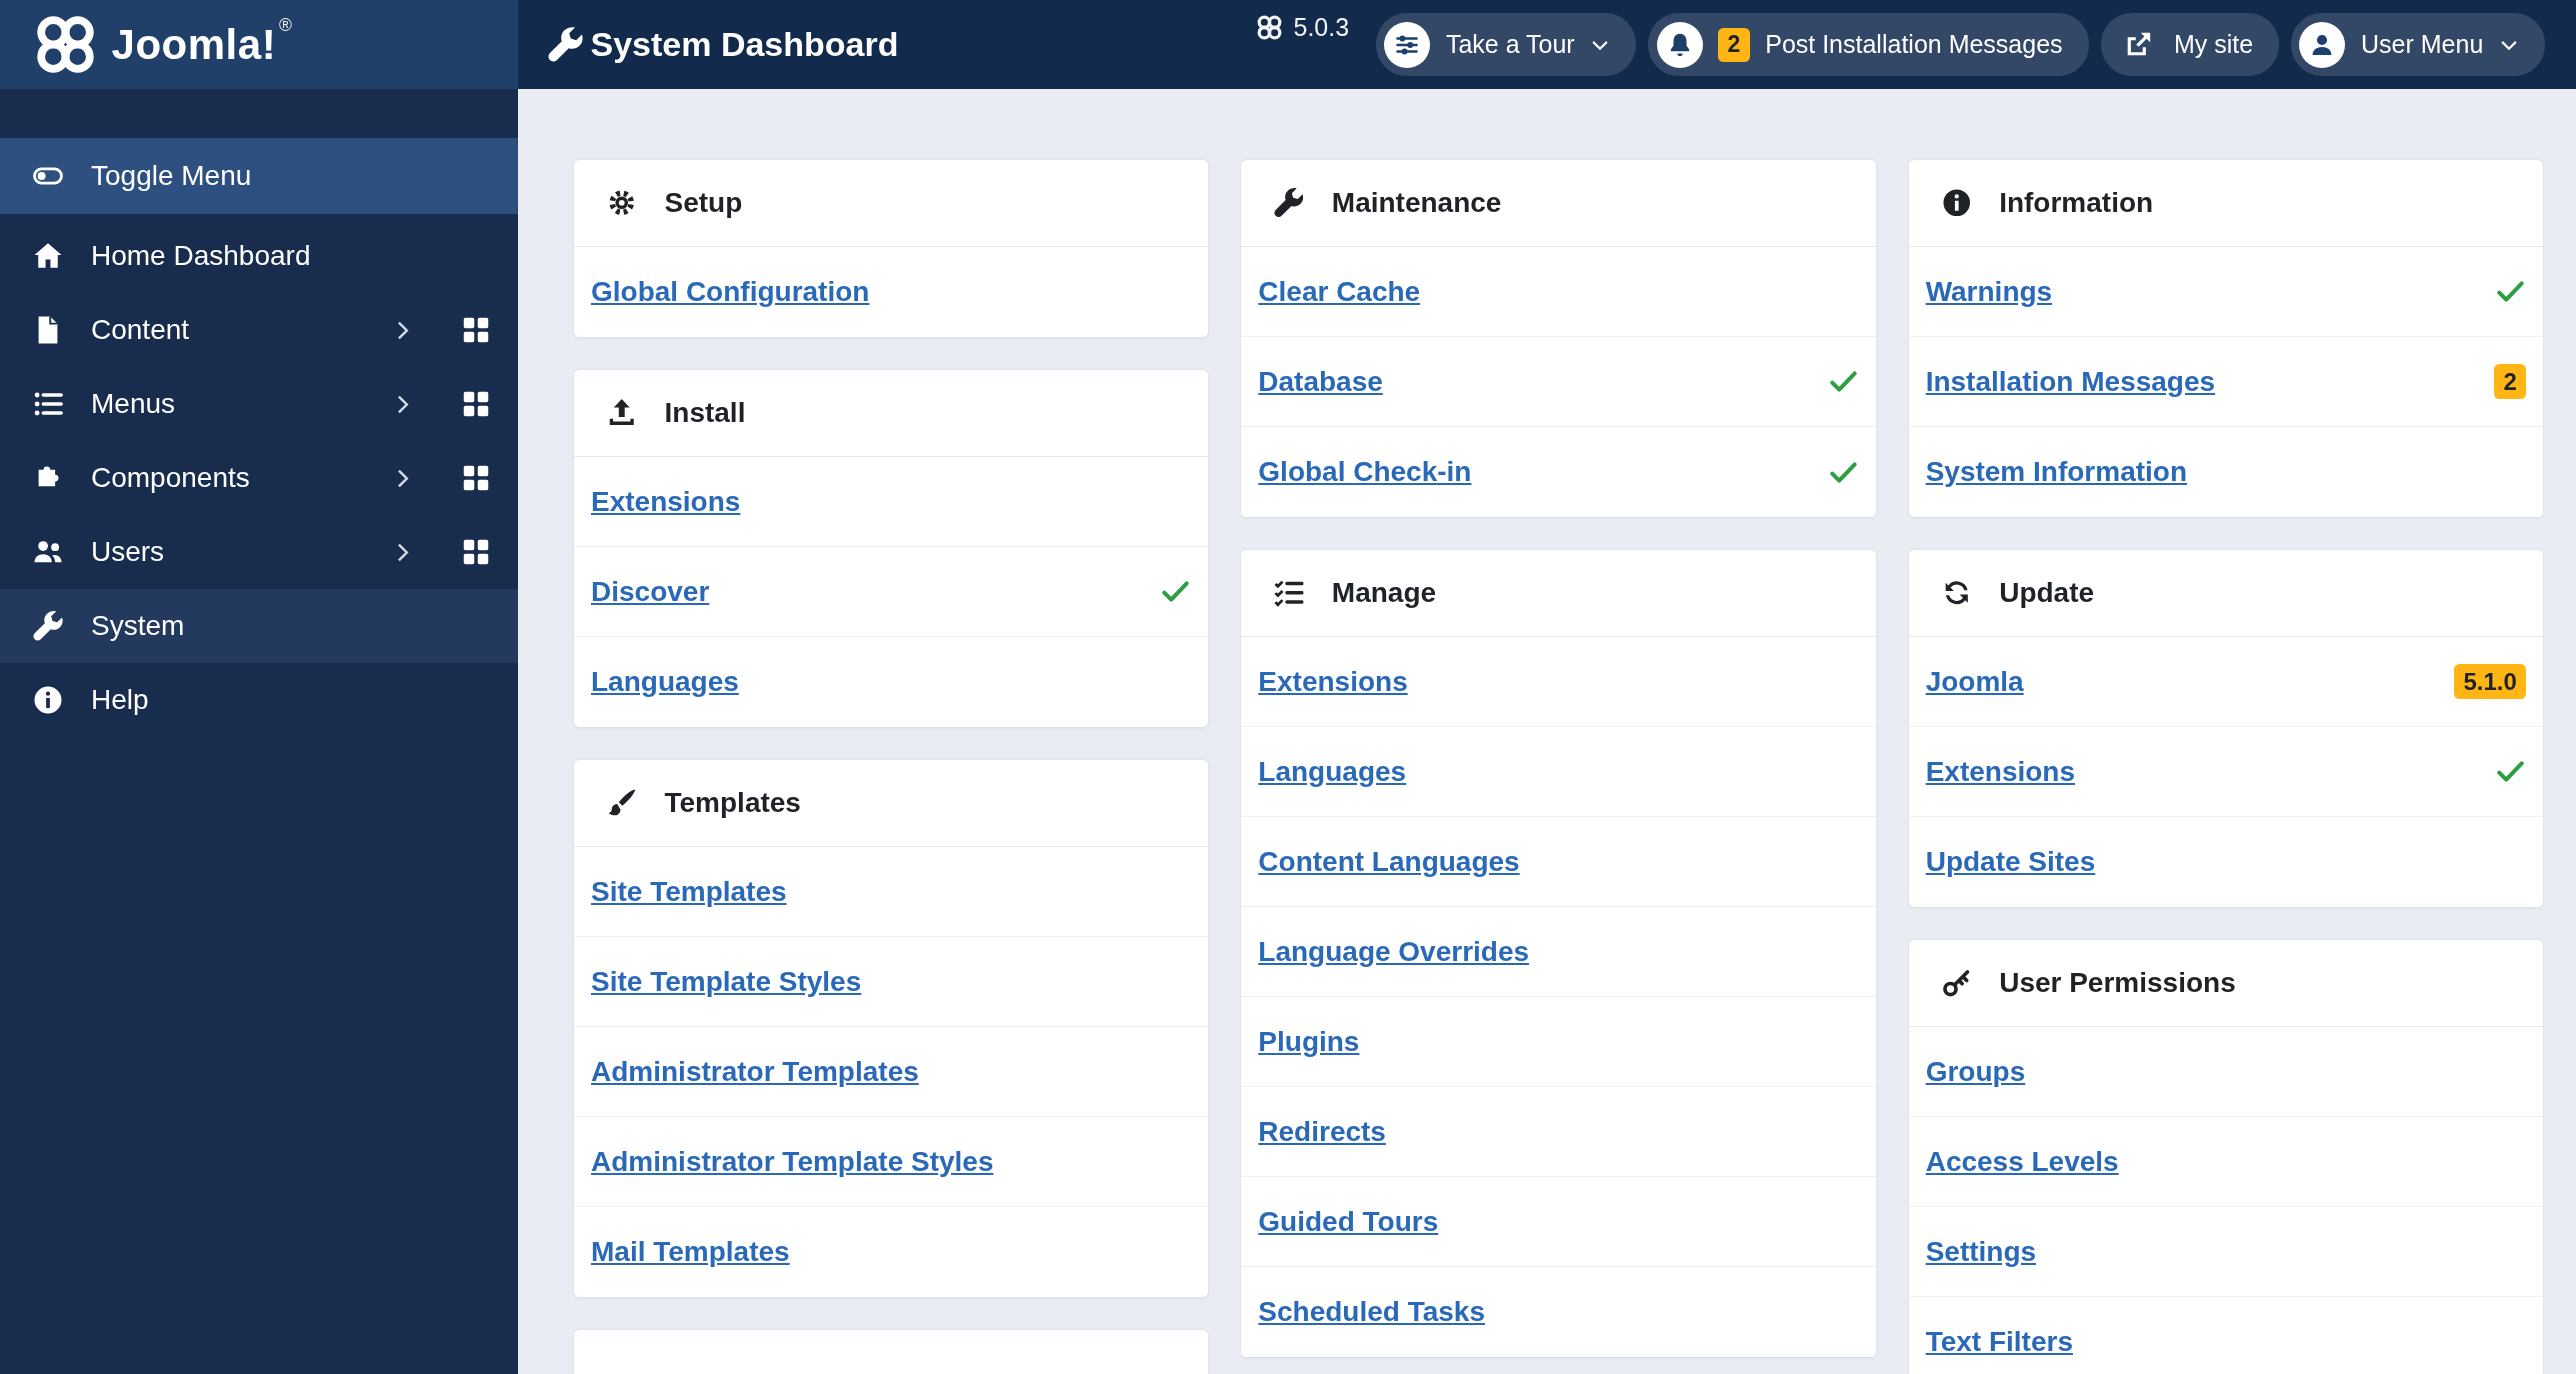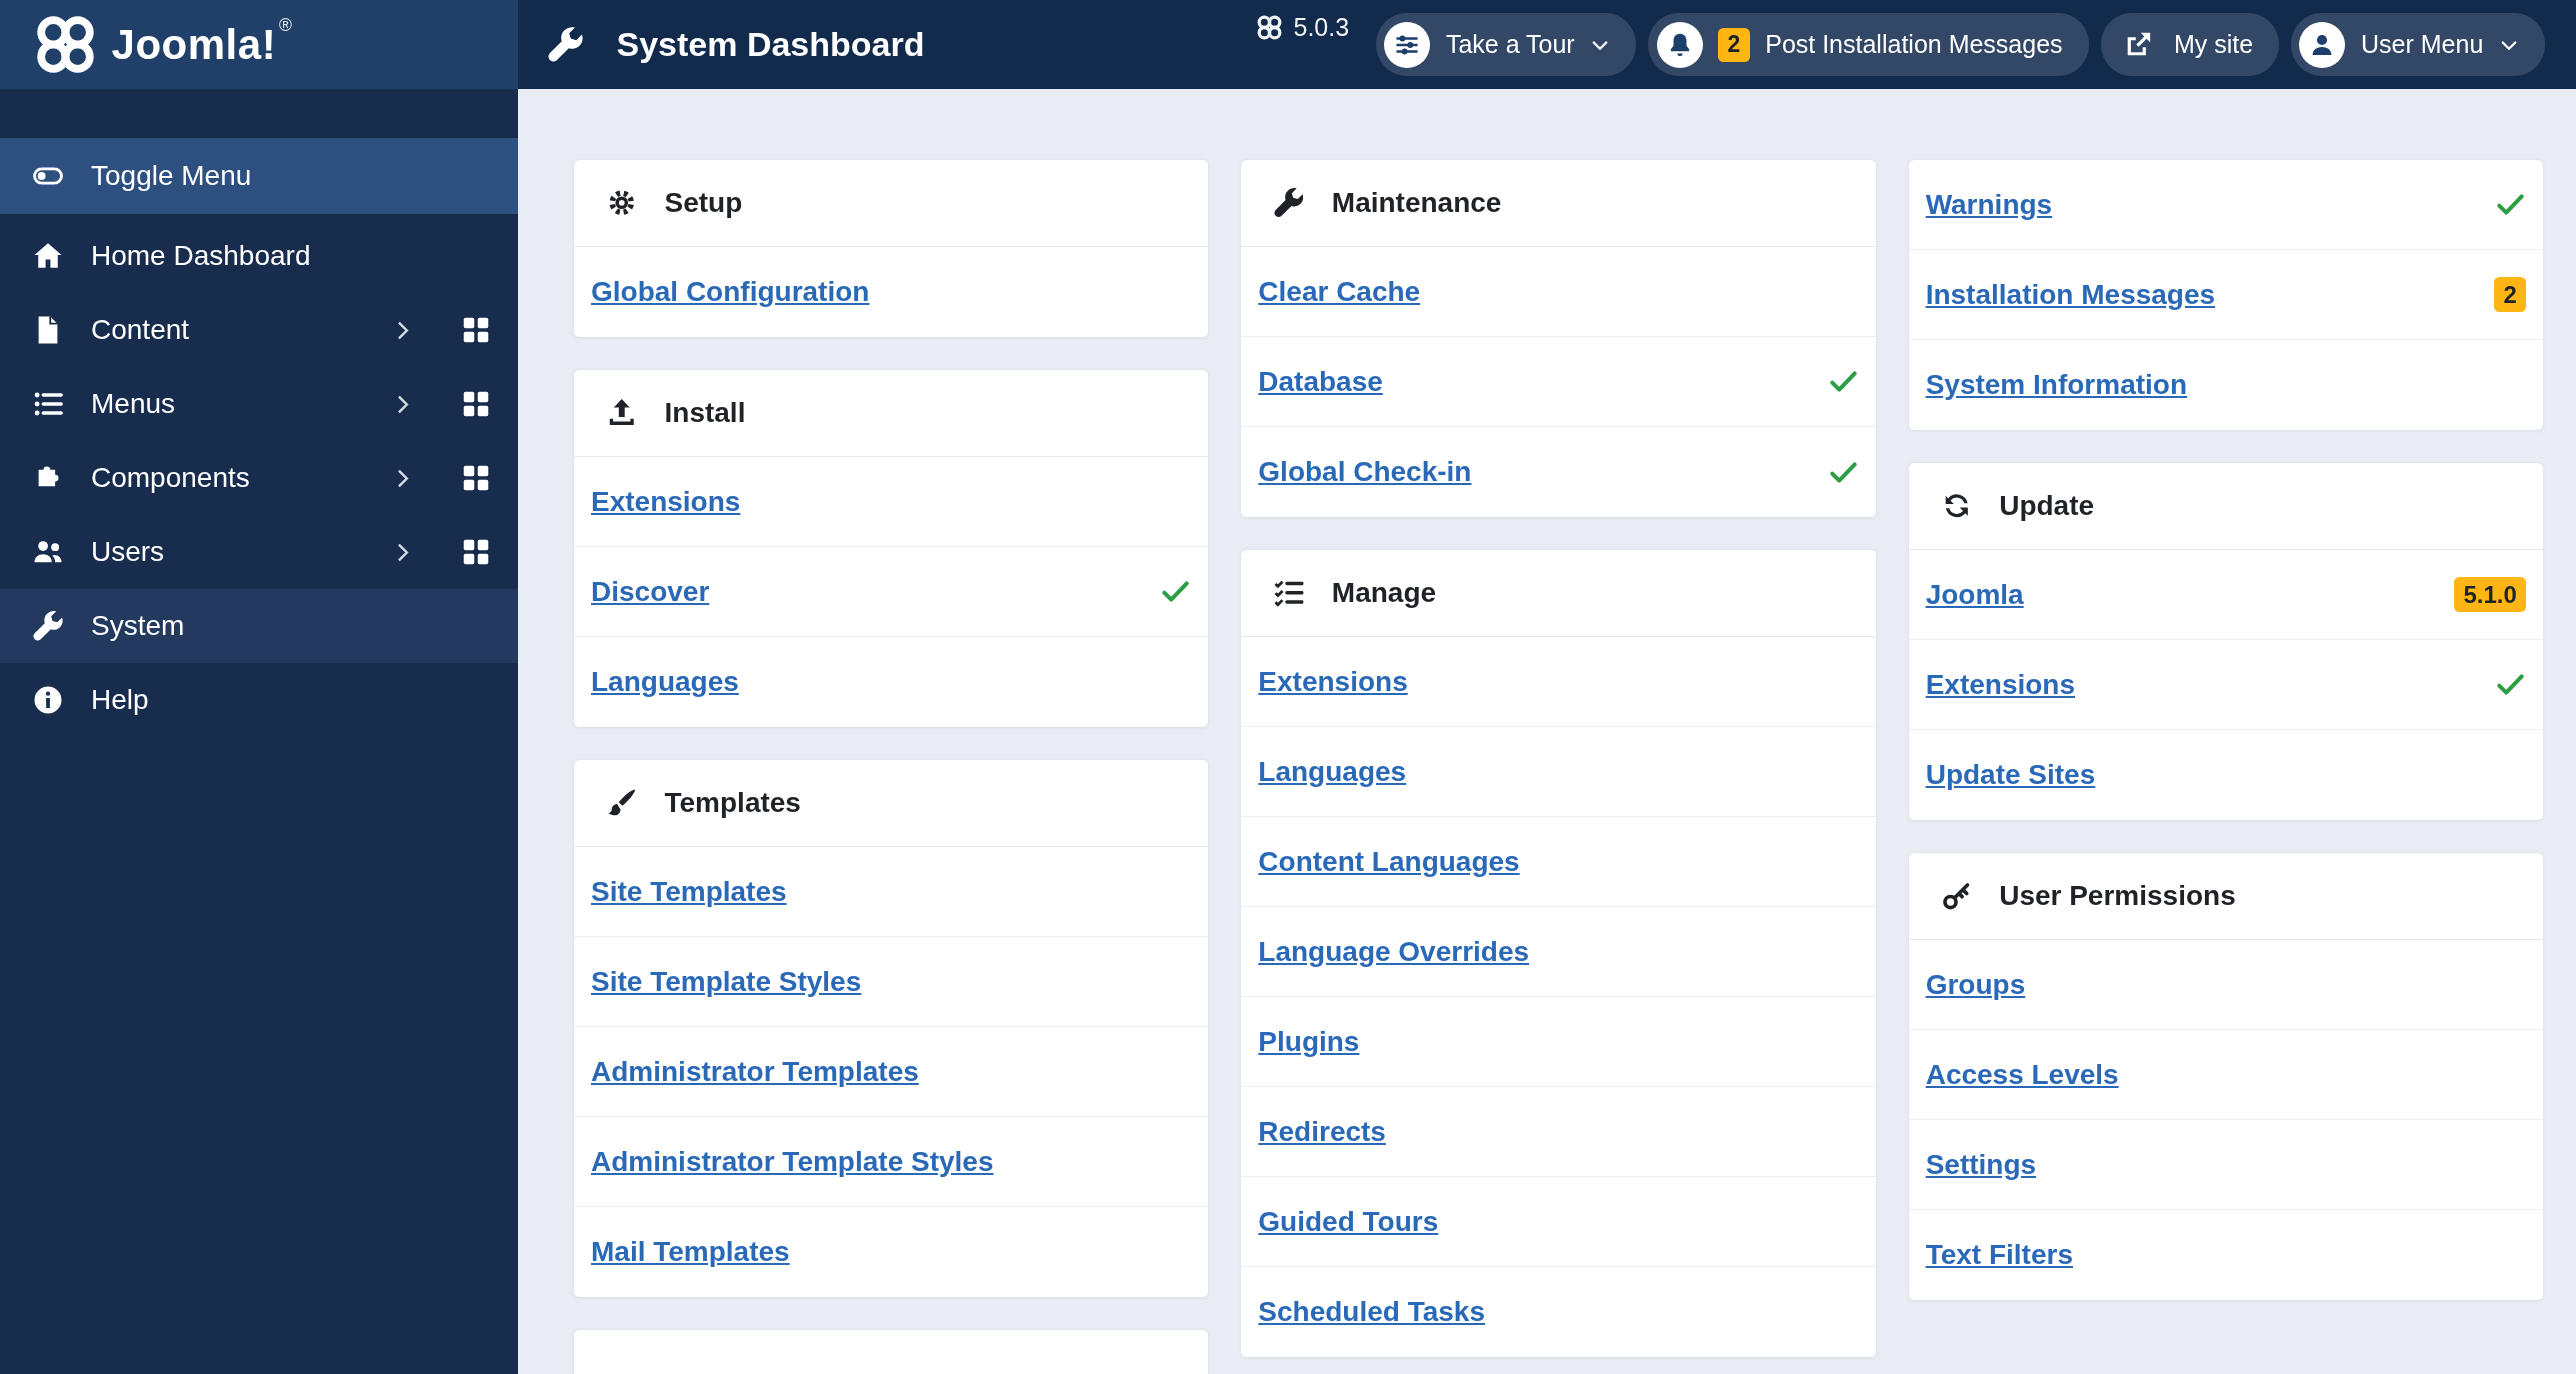--- a/index.html
+++ b/index.html
@@ -23,21 +23,21 @@
   .nav-icon { width:39px; display:flex; justify-content:center; flex:none; }
   .nav-icon svg { width:30px; height:30px; color:#fff; }
   .nav-label { flex:1; white-space:nowrap; }
   .nav-chevron svg { width:23px; height:23px; color:#e8edf3; opacity:.9; }
   .nav-grid { margin-left:24px; }
   .nav-grid svg { width:28px; height:28px; color:#fff; }
 
   
   .main { flex:1; display:flex; flex-direction:column; min-width:0; }
   .topbar { height:89px; flex:none; background:#122b4d; color:#fff; display:flex; align-items:center; padding:0 31px 0 29.5px; }
-  .topbar-title { display:flex; align-items:center; gap:34px; font-size:34px; font-weight:600; }
+  .topbar-title { display:flex; align-items:center; gap:8px; font-size:34px; font-weight:600; }
   .topbar-title svg { width:35px; height:35px; color:#fff; }
   .topbar-right { margin-left:auto; display:flex; align-items:flex-start; gap:12px; }
   .version { display:flex; align-items:center; gap:11px; font-size:25px; margin-right:14.8px; opacity:.95; }
   .version svg { width:25px; height:25px; color:#fff; }
   .pill { height:63px; border-radius:31px; background:rgba(255,255,255,.14); display:flex; align-items:center; gap:15.7px; padding:0 26px 0 8.3px; font-size:25px; cursor:pointer; white-space:nowrap; }
   .pill-circle { width:46px; height:46px; border-radius:50%; background:#fff; color:#1d3f6b; display:flex; align-items:center; justify-content:center; flex:none; }
   .pill-circle svg { width:26px; height:26px; }
   .pill-plain { display:flex; align-items:center; justify-content:center; width:41px; }
   .pill-plain svg { width:30px; height:30px; color:#fff; }
   .pill-site { padding-left:16.6px; }
@@ -467,20 +467,26 @@
           <a href="#">Guided Tours</a>
         </div>
         <div class="row">
           <a href="#">Scheduled Tasks</a>
         </div>
       </div>
     </div>
 
     <div class="col">
       <div class="card">
+        <div class="card-head">
+          <svg viewBox="0 0 32 32" width="29.5" height="29.5">
+              <use href="#i-info"></use>
+            </svg>
+          <span>Information</span>
+        </div>
         <div class="row">
           <a href="#">Warnings</a>
           <span class="check">
               <svg viewBox="0 0 34 34" width="31" height="31">
                 <use href="#i-check"></use>
               </svg>
             </span>
         </div>
         <div class="row">
           <a href="#">Installation Messages</a>

